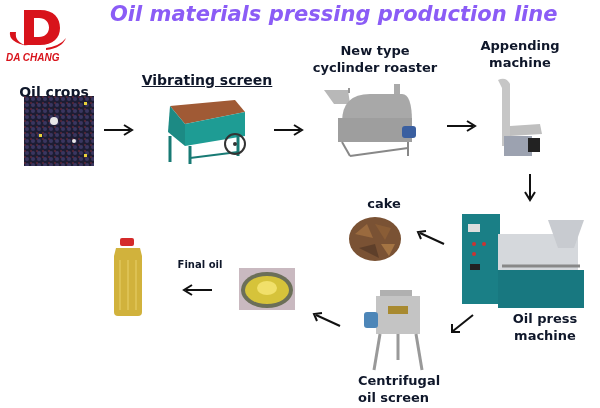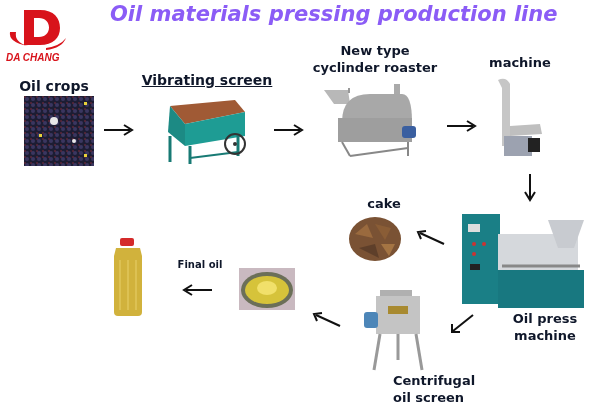--- a/index.html
+++ b/index.html
@@ -14,27 +14,27 @@
 
 <svg style="left:6px;top:4px;" width="62" height="48" viewBox="0 0 62 48">
   <path d="M18 6 h16 c14 0 20 8 20 18 c0 10 -7 17 -20 17 h-16 z M28 14 v19 h5 c6 0 10 -4 10 -9.5 c0 -5.5 -4 -9.5 -10 -9.5z" fill="#d8131b" fill-rule="evenodd"></path>
   <path d="M4 28 q-2 10 18 14 q-14 -4 -12 -14 z" fill="#d8131b"></path>
   <path d="M40 44 q14 -2 20 -10 q-4 10 -20 12 z" fill="#d8131b"></path>
 </svg>
 <div class="logo-text">DA CHANG</div>
 
 <div class="title">Oil materials pressing production line</div>
 
-<div class="label" style="left:14px;top:78px;width:80px;font-size:14px;text-align:center;"><span>Oil crops</span></div>
+<div class="label" style="left:14px;top:84px;width:80px;font-size:14px;text-align:center;"><span>Oil crops</span></div>
 <div class="label" style="left:132px;top:72px;width:150px;text-decoration:underline;"><span>Vibrating screen</span></div>
 <div class="label" style="left:310px;top:42px;width:130px;font-size:13px;"><span>New type</span><br><span>cyclinder roaster</span></div>
-<div class="label" style="left:470px;top:37px;width:100px;font-size:13px;"><br><span>machine</span></div>
+<div class="label" style="left:470px;top:37px;width:100px;font-size:13px;"><span>Appending</span><br><span>machine</span></div>
 <div class="label" style="left:334px;top:178px;width:100px;font-size:13px;"><br><span>cake</span></div>
 <div class="label" style="left:495px;top:310px;width:100px;font-size:13px;"><span>Oil press</span><br><span>machine</span></div>
-<div class="label" style="left:358px;top:372px;width:100px;font-size:13px;text-align:left;margin-left:35px;"><span>Centrifugal</span><br><span>oil screen</span></div>
+<div class="label" style="left:358px;top:372px;width:100px;font-size:13px;text-align:left;"><span>Centrifugal</span><br><span>oil screen</span></div>
 <div class="label" style="left:160px;top:256px;width:80px;font-size:10px;"><span>Final oil</span></div>
 
 <svg style="left:24px;top:96px;" width="70" height="70" viewBox="0 0 70 70">
   <defs>
     <pattern id="seeds" width="6" height="6" patternUnits="userSpaceOnUse">
       <rect width="6" height="6" fill="#1d1d33"></rect>
       <circle cx="3" cy="3" r="2" fill="#3a3660"></circle>
       <circle cx="1" cy="1" r="0.8" fill="#8a2b3a"></circle>
     </pattern>
   </defs>

